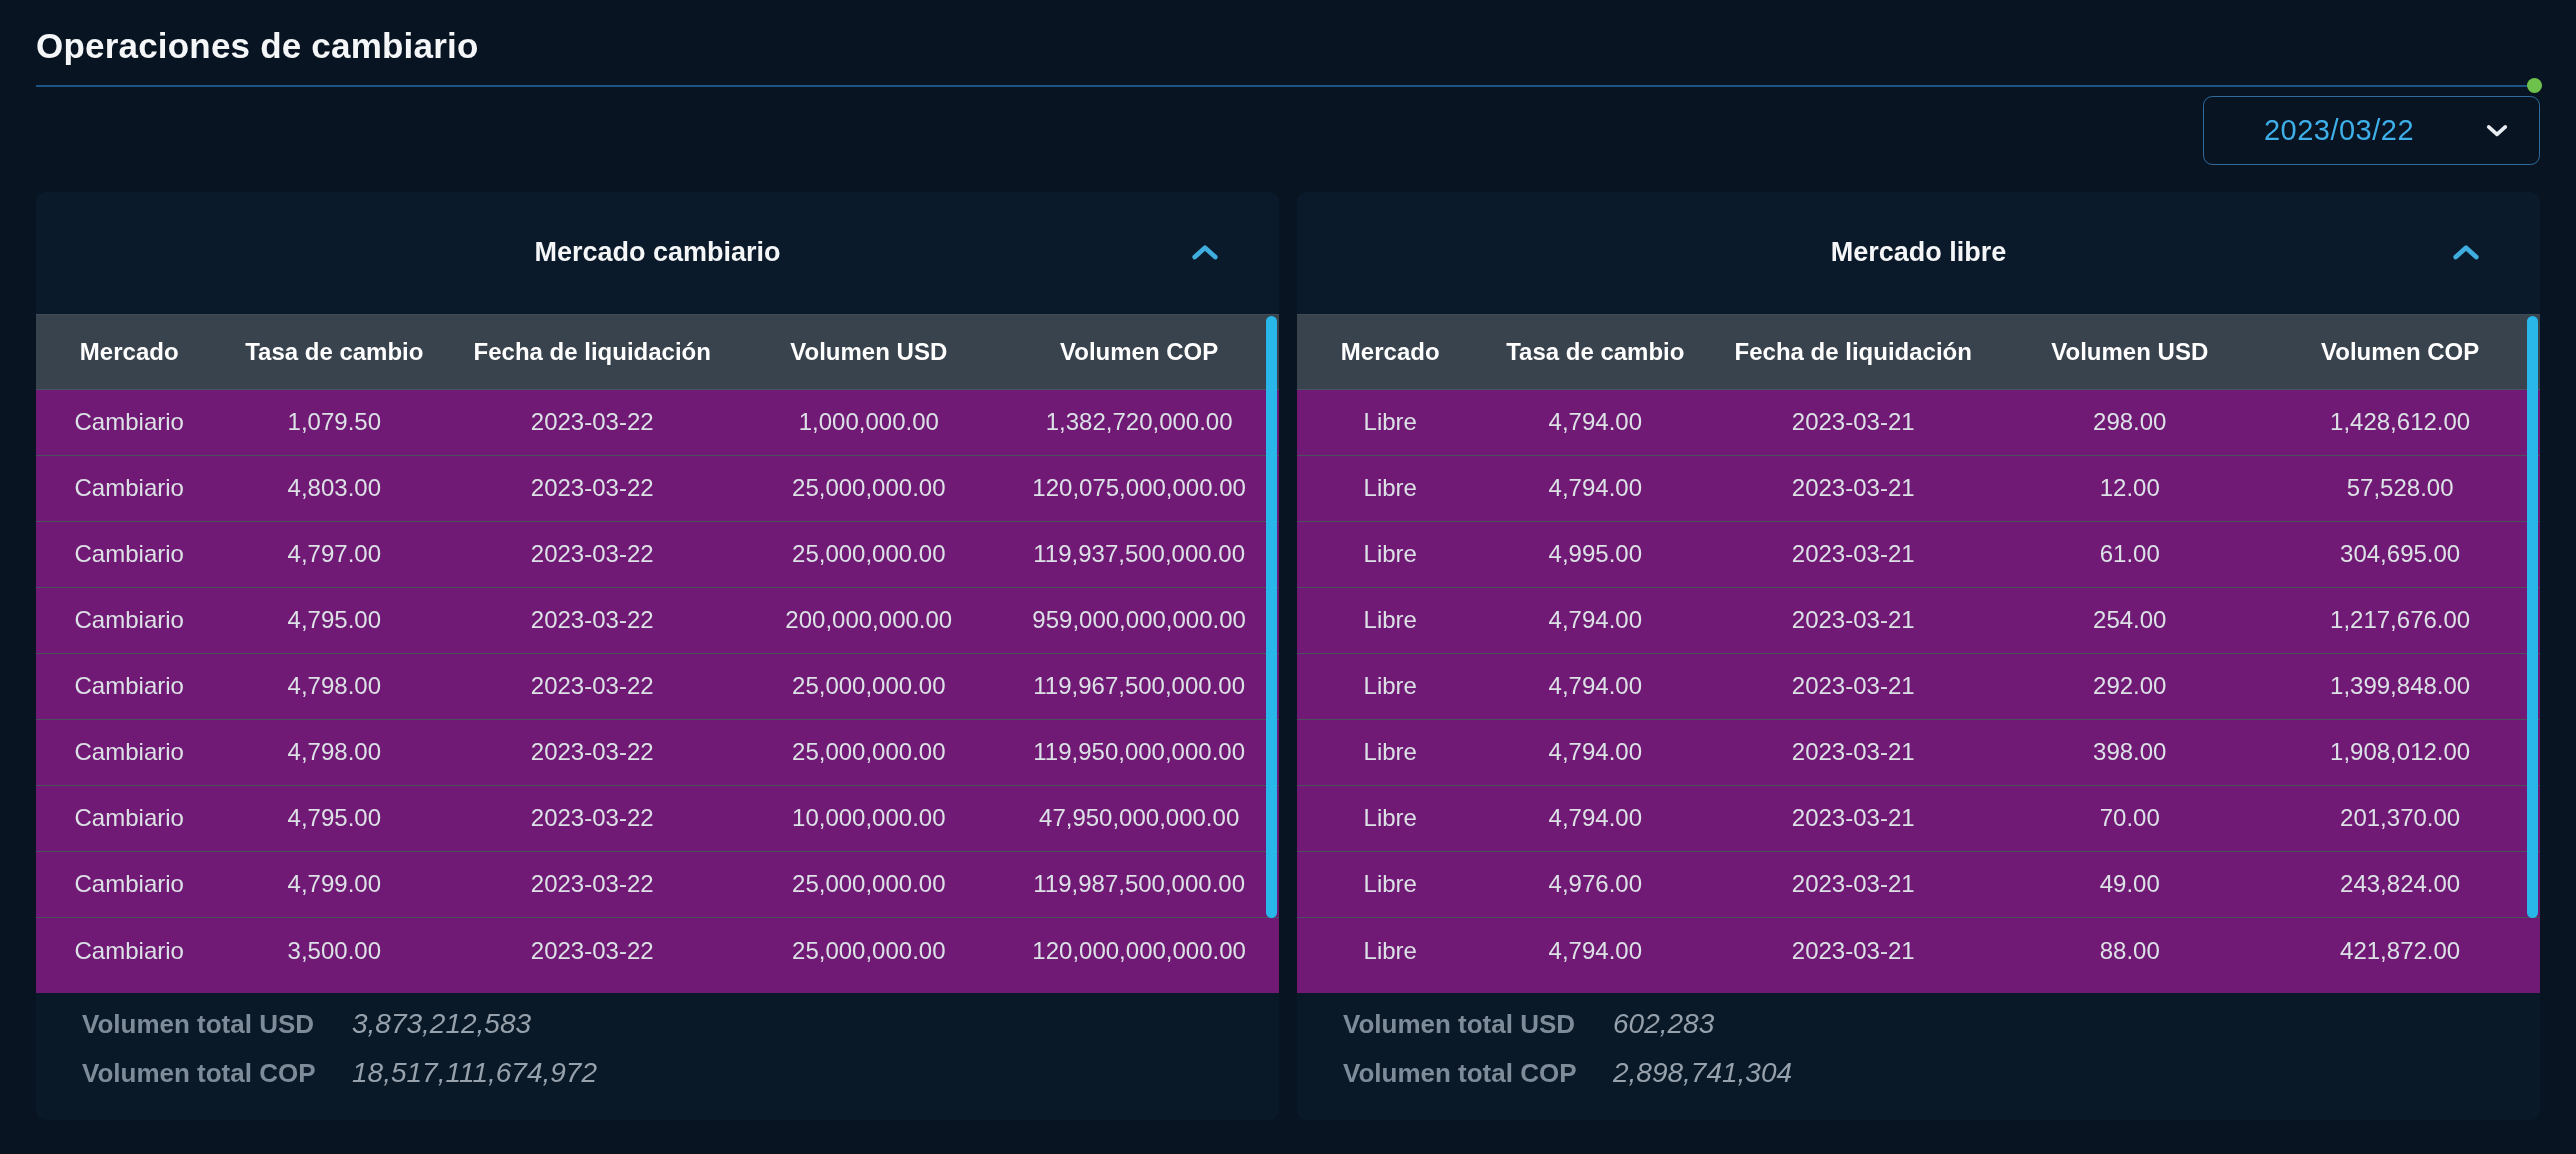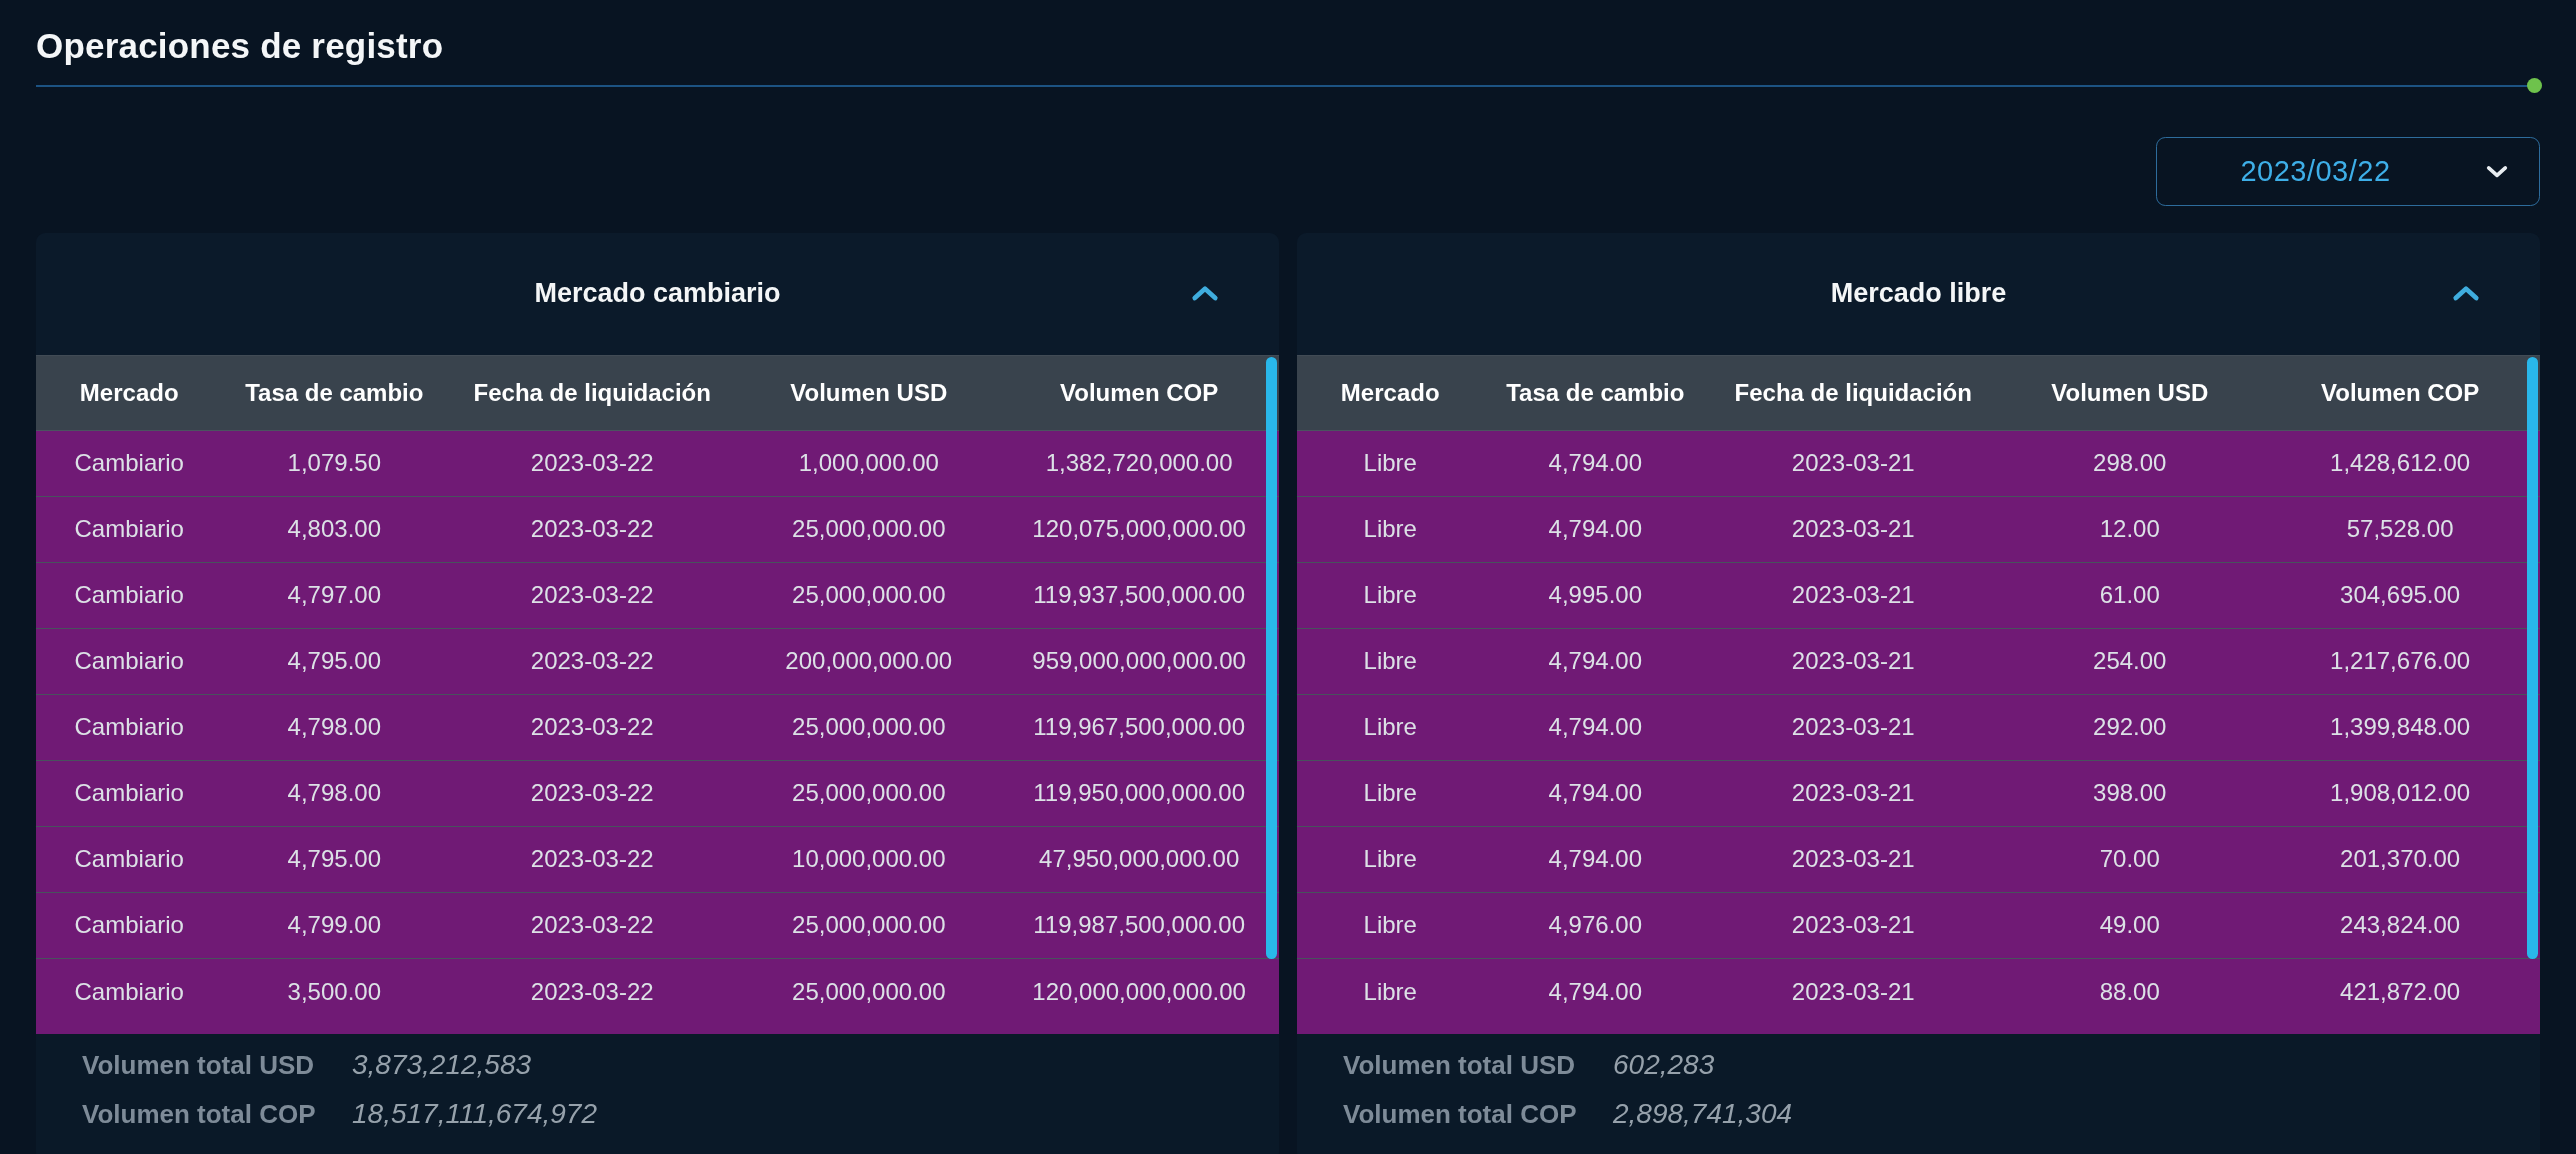--- a/index.html
+++ b/index.html
@@ -21,24 +21,24 @@
   }
   .green-dot {
     position:absolute; right:-1.9px; top:-6.5px;
     width:15px; height:15px; border-radius:50%;
     background:#6ec24c;
   }
 
   
   .date-row { display:flex; justify-content:flex-end; margin:9.3px 36px 0 36px; }
   .date-select {
-    width:384px; height:69px;
+    width:337px; height:69px;
     border:1.9px solid #2d6c9c; border-radius:9.3px;
     display:flex; align-items:center; justify-content:center;
-    position:relative; cursor:pointer; background:transparent;margin-top:41px;
+    position:relative; cursor:pointer; background:transparent;
   }
   .date-select .date-value {
     font-size:29px; color:#3eafe8; letter-spacing:0.5px;
     margin-right:65px;
   }
   .date-select .chevron-down {
     position:absolute; right:30px; top:50%; transform:translateY(-38%);
   }
 
   
@@ -88,21 +88,21 @@
   .total-line { display:flex; align-items:baseline; height:49px; }
   .total-label { font-size:26px; font-weight:bold; color:#7e8b98; width:270px;margin-left:10px; }
   .total-value { font-size:28px; color:#96a1ab;font-style:italic; }
 </style>
 </head>
 <body>
 
 <div class="page">
 
   <div class="page-header">
-    <div class="page-title">Operaciones de registro</div>
+    <div class="page-title">Operaciones de cambiario</div>
     <div class="header-rule">
       <span class="green-dot"></span>
     </div>
   </div>
 
   <div class="date-row">
     <div class="date-select">
       <span class="date-value">2023/03/22</span>
       <span class="chevron-down">
         <svg width="24" height="15" viewBox="0 0 26 16">

